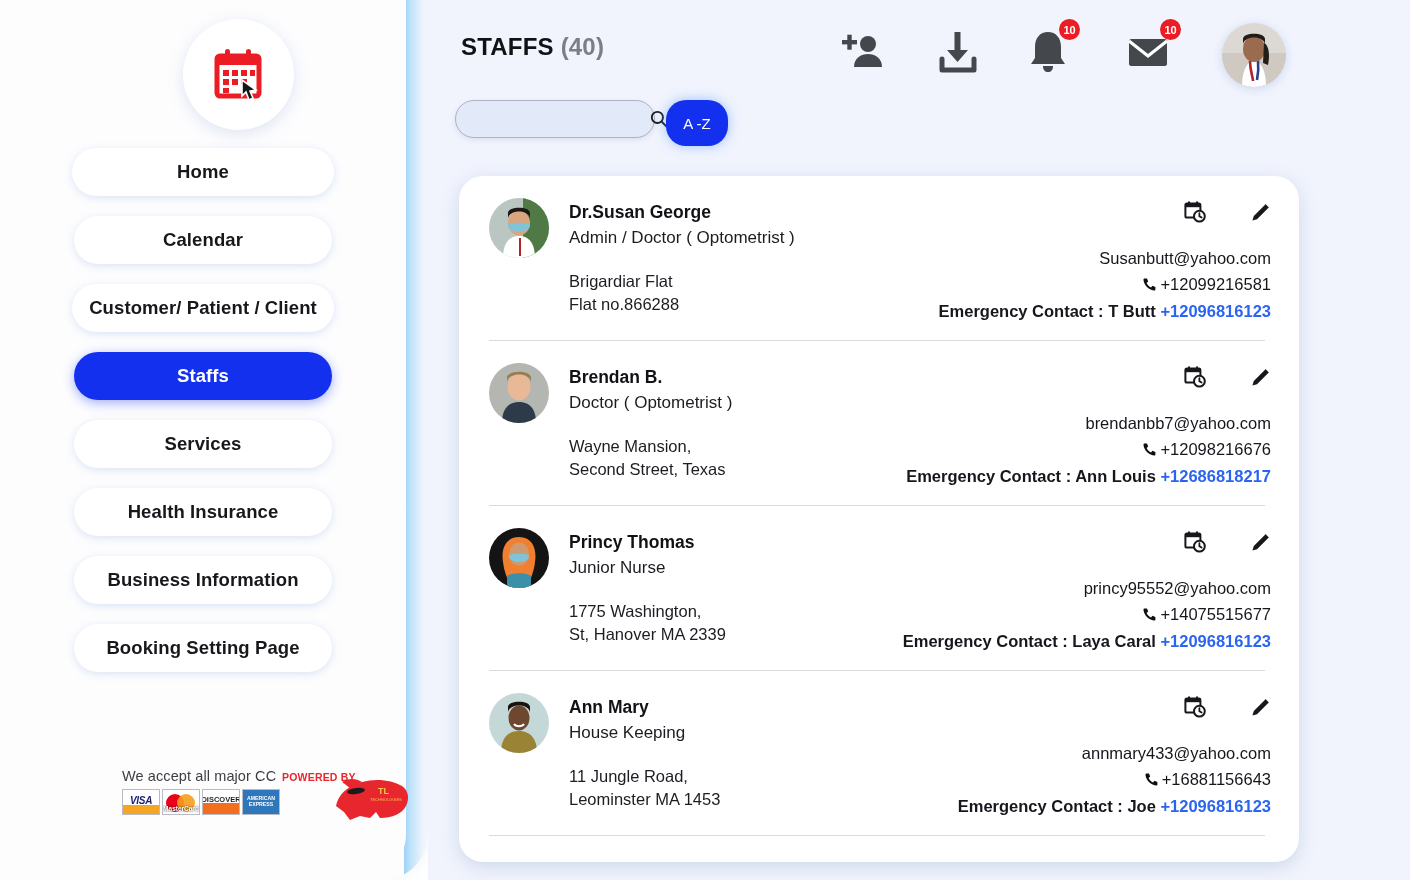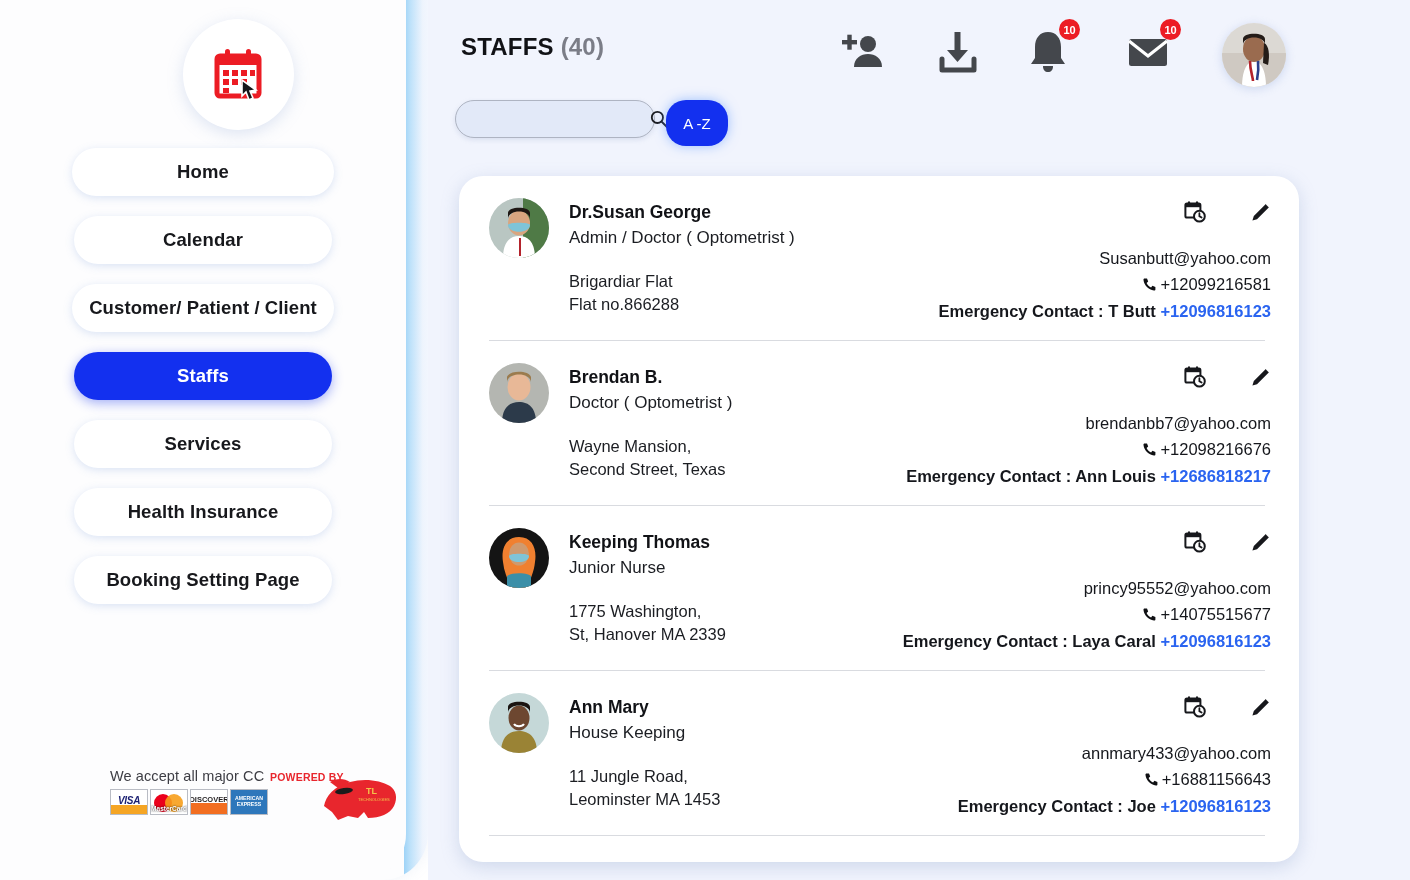--- a/index.html
+++ b/index.html
@@ -88,21 +88,21 @@
   .nav-item.w3 { width: 262px; }
   .nav-item.active {
     background: #1330ef;
     color: #ffffff;
     box-shadow: 0 3px 12px rgba(25,55,235,0.40);
   }
 
   
   #sidebar-footer {
     position: absolute;
-    left: 0; top: 762px;
+    left: 12px; top: 762px;
     width: 406px;
     height: 70px;
   }
   #cc-block { position: absolute; left: 110px; top: 6px; }
   #cc-label {
     font-size: 14.5px;
     color: #3d3d44;
     letter-spacing: 0.1px;
     margin-bottom: 5px;
   }
@@ -349,20 +349,23 @@
             <span>Customer/ Patient / Client</span>
           </div>
           <div class="nav-item w2 active">
             <span>Staffs</span>
           </div>
           <div class="nav-item w2">
             <span>Services</span>
           </div>
           <div class="nav-item w2">
             <span>Health Insurance</span>
+          </div>
+          <div class="nav-item w2">
+            <span>Business Information</span>
           </div>
           <div class="nav-item w2">
             <span>Booking Setting Page</span>
           </div>
         </div>
 
       <div id="sidebar-footer">
         <div id="cc-block">
           <div id="cc-label">We accept all major CC</div>
           <div id="cc-logos">
@@ -564,21 +567,21 @@
           <div class="staff-card">
     <div class="card-avatar">
       <svg width="60" height="60" viewBox="0 0 60 60">
                 <rect width="60" height="60" fill="#141414"></rect>
    <path d="M30 9 C44 9 48 22 46 34 C45 44 41 52 38 60 L22 60 C19 52 15 44 14 34 C12 22 16 9 30 9 Z" fill="#f08030"></path>
    <ellipse cx="30" cy="26" rx="10" ry="11.5" fill="#cf9a6f"></ellipse>
    <path d="M20 28 C20 36 40 36 40 28 C40 25 20 25 20 28 Z" fill="#7fc4d8"></path>
    <path d="M18 49 C18 44 42 44 42 49 L42 60 L18 60 Z" fill="#3b8fa8"></path>
               </svg>
     </div>
-    <div class="card-name">Keeping Thomas</div>
+    <div class="card-name">Princy Thomas</div>
     <div class="card-role">Junior Nurse</div>
     <div class="card-actions">
       <span class="card-action-btn">
         <svg width="24" height="24" viewBox="0 0 24 24">
           <rect x="2.4" y="3.6" width="15" height="14" rx="1.6" fill="none" stroke="#17181c" stroke-width="2"></rect>
           <rect x="2.4" y="3.6" width="15" height="3.6" fill="#17181c"></rect>
           <rect x="5" y="1.2" width="2" height="4" rx="1" fill="#17181c"></rect>
           <rect x="13" y="1.2" width="2" height="4" rx="1" fill="#17181c"></rect>
           <circle cx="16.4" cy="16.2" r="5.4" fill="#ffffff" stroke="#17181c" stroke-width="2"></circle>
           <path d="M16.4 13.2 L16.4 16.2 L18.6 17.6" stroke="#17181c" stroke-width="1.8" fill="none" stroke-linecap="round"></path>

